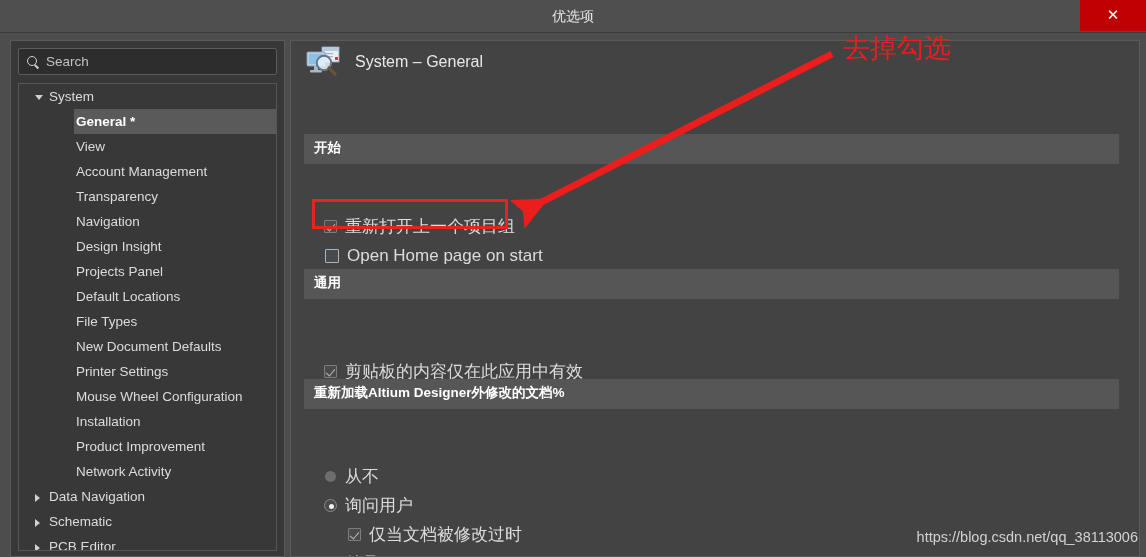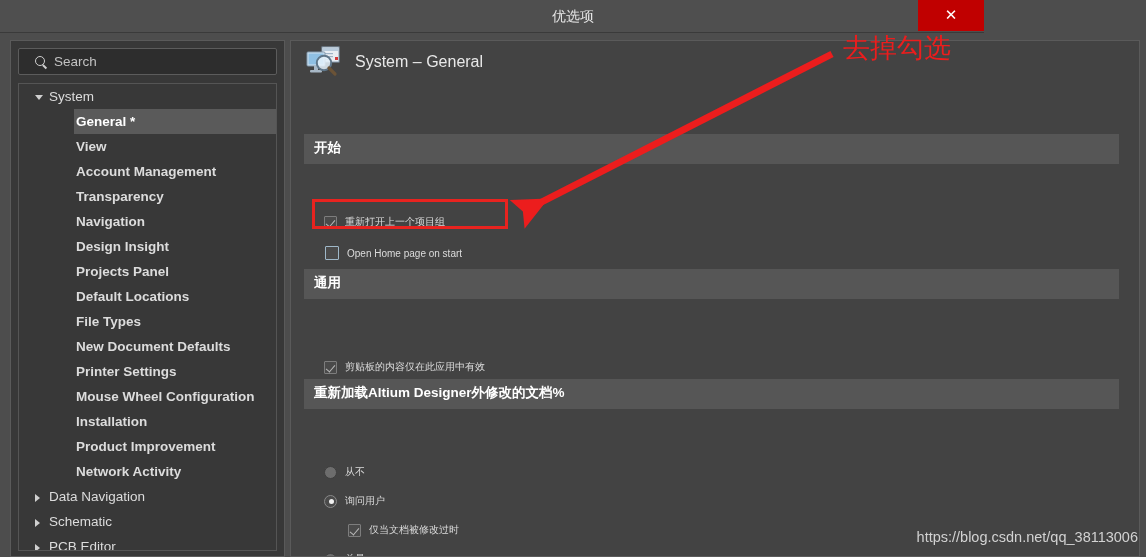--- a/index.html
+++ b/index.html
@@ -16,21 +16,21 @@
     position: relative;
     width: 1146px;
     height: 557px;
     background: #4d4d4d;
   }
 
   
   #titlebar {
     position: absolute;
     left: 0; top: 0;
-    width: 984px; height: 33px;
+    width: 1146px; height: 33px;
     background: #4f4f4f;
     border-bottom: 1px solid #3a3a3a;
   }
   #titlebar-title {
     position: absolute;
     left: 0; top: 0;
     width: 1146px;
     line-height: 32px;
     text-align: center;
     color: #e6e6e6;
@@ -72,21 +72,21 @@
   }
   #search-box {
     position: absolute;
     left: 7px; top: 7px;
     width: 259px; height: 27px;
     background: #2d2d2d;
     border: 1px solid #5c5c5c;
     border-radius: 2px;
     display: flex;
     align-items: center;
-    padding: 0 16px;
+    padding: 0 8px;
     gap: 7px;
   }
   #search-box .magnifier {
     width: 12px; height: 12px;
     flex: 0 0 auto;
     position: relative;
   }
   #search-box .magnifier::before {
     content: "";
     position: absolute;
@@ -126,21 +126,21 @@
   .tree-item {
     position: relative;
     height: 25px;
     line-height: 25px;
     color: #dcdcdc;
     font-size: 13.5px;
     white-space: nowrap;
     cursor: default;
   }
   .tree-item.level-0 { padding-left: 30px; }
-  .tree-item.level-1 { padding-left: 57px; font-weight: bold; }
+  .tree-item.level-1 { padding-left: 57px; }
   .tree-item.selected {
     background: #5a5a5a;
     font-weight: bold;
     color: #ffffff;
     margin-left: 55px;
     padding-left: 2px;
     width: 202px;
   }
   .tw-arrow {
     position: absolute;
@@ -197,21 +197,21 @@
   #section-general  { top: 228px; }
   #section-reload   { top: 338px; }
 
   .option-row {
     position: absolute;
     left: 33px;
     display: flex;
     align-items: center;
     gap: 8px;
     color: #dcdcdc;
-    font-size: 10px;
+    font-size: 17px;
     white-space: nowrap;
   }
 
   
   .cb {
     width: 13px; height: 13px;
     flex: 0 0 auto;
     position: relative;
     border: 1px solid #7d7d7d;
     background: #4a4a4a;

